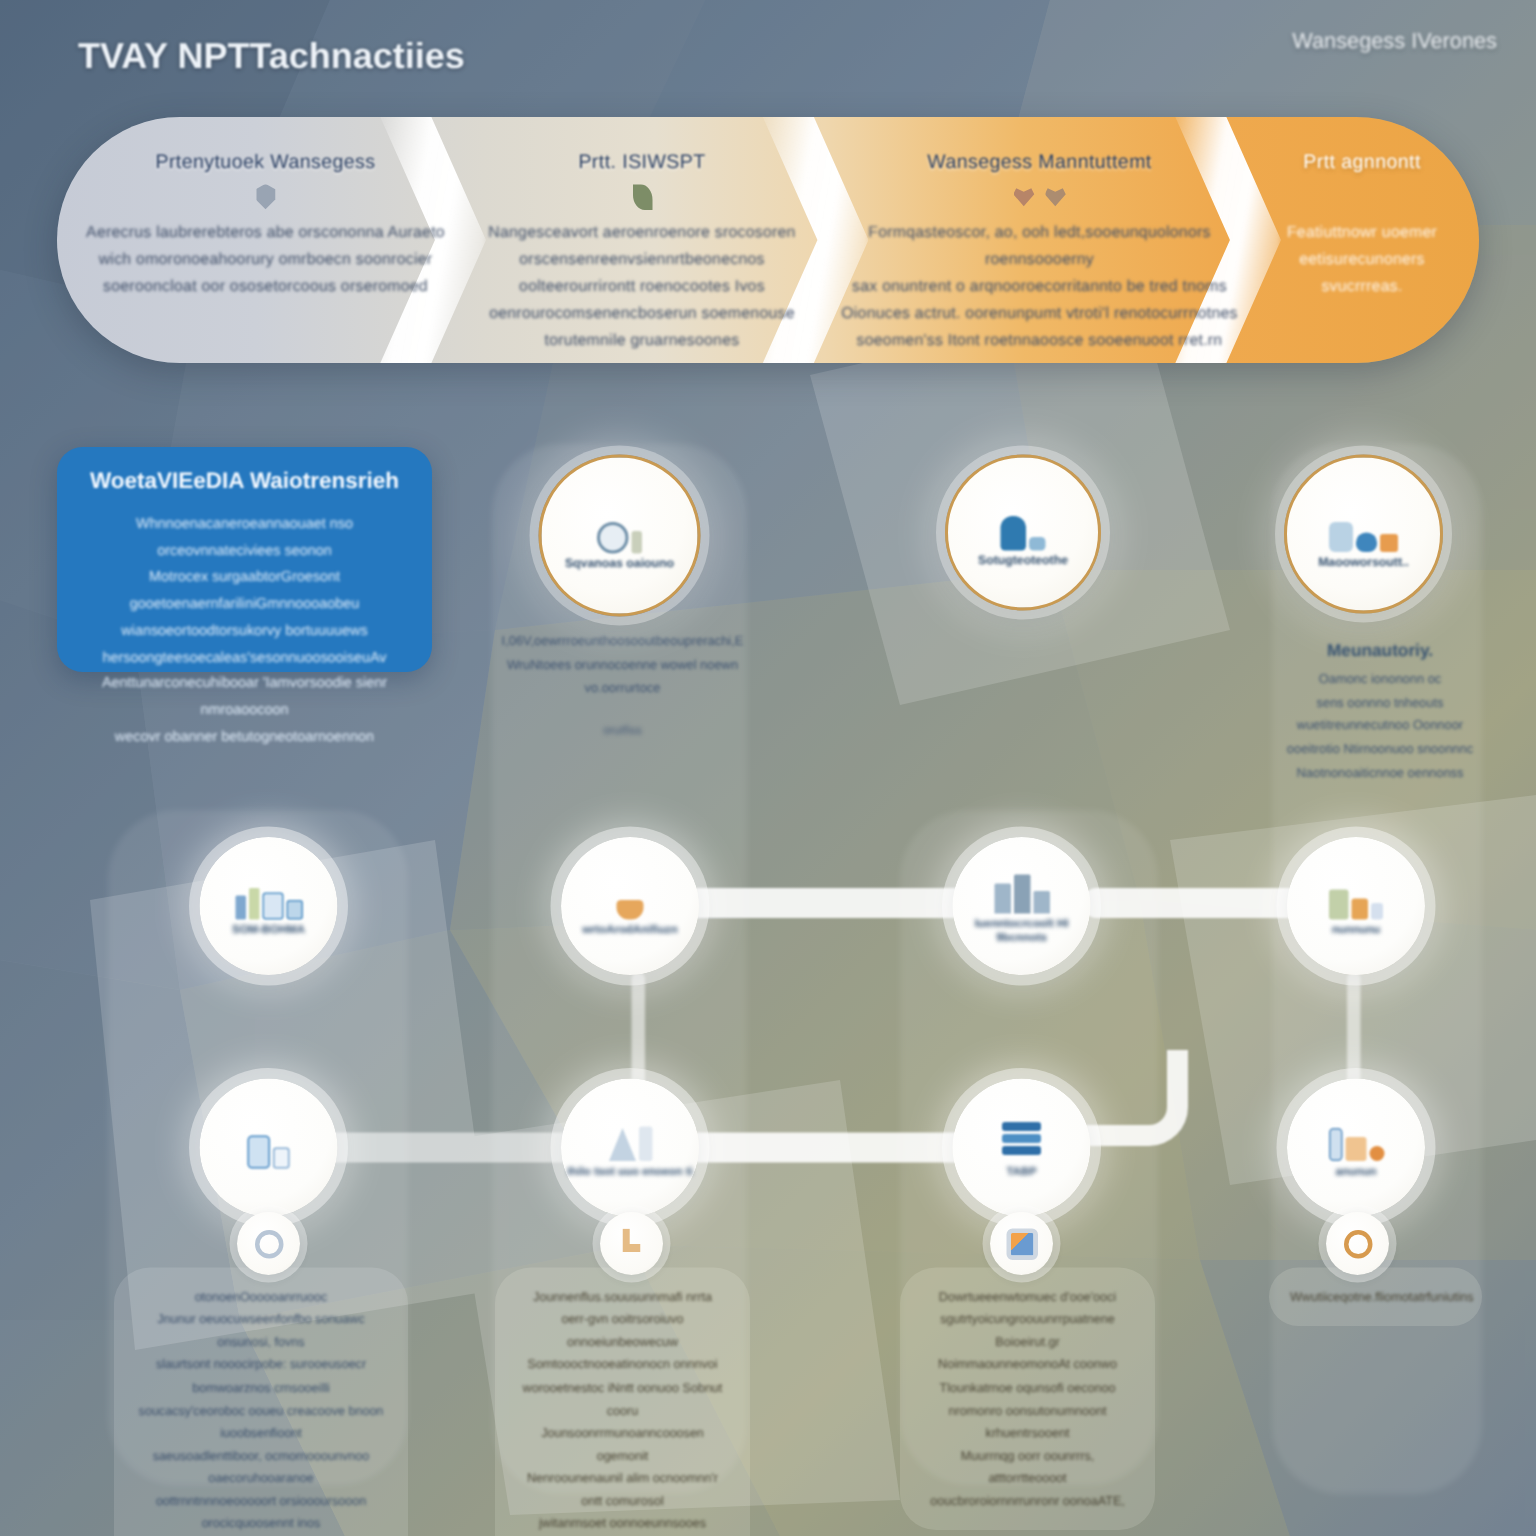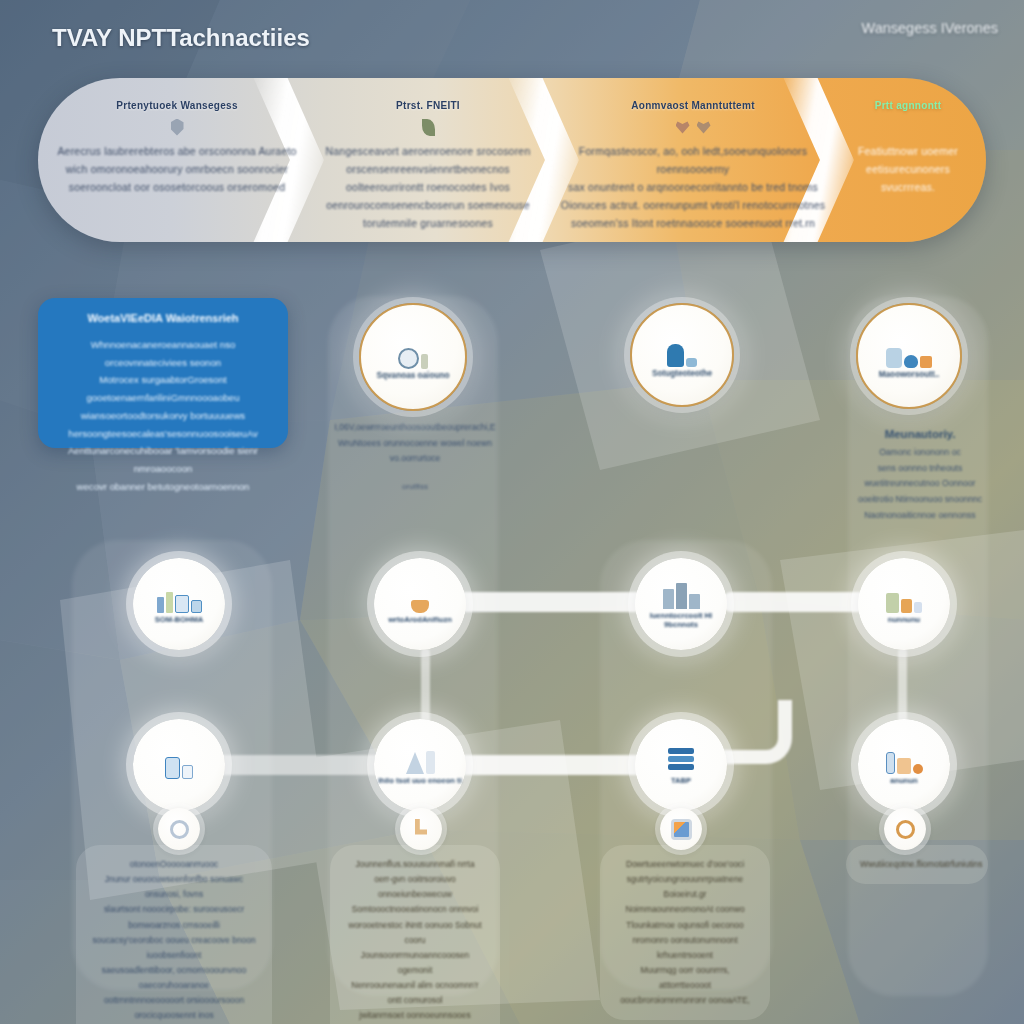--- a/index.html
+++ b/index.html
@@ -53,25 +53,25 @@
     background:linear-gradient(100deg, rgba(255,255,255,0) 0%, rgba(255,255,255,.97) 38%, rgba(255,255,255,.99) 60%, rgba(255,255,255,0) 100%);
     clip-path:polygon(0% 0%, 46% 0%, 100% 50%, 46% 100%, 0% 100%, 54% 50%);
     filter:blur(1.6px);
   }
   .col {
     position:absolute; top:0; bottom:0;
     display:flex; flex-direction:column; align-items:center;
     padding-top:22px;
   }
   .col-h {
-    font-size:10px; font-weight:700; color:#2a3f63;
+    font-size:13px; font-weight:400; color:#2a3f63;
     text-shadow:0 1px 2px rgba(255,255,255,.5);
     white-space:nowrap;
   }
-  .col-h.light { color:#86efac; text-shadow:0 1px 3px rgba(140,90,20,.4); }
+  .col-h.light { color:#ffffff; text-shadow:0 1px 3px rgba(140,90,20,.4); }
   .col-ico { height:22px; margin:5px 0 4px; display:flex; gap:7px; align-items:center; justify-content:center; }
   .col-body { font-size:10.5px; line-height:1.72; color:#3f4e68; text-align:center; }
   .col-body.light { color:#fff8ef; }
 
   
   .g-shield { width:13px; height:17px; background:#8d99aa; clip-path:polygon(50% 0,100% 22%,100% 62%,50% 100%,0 62%,0 22%); opacity:.8; filter:blur(.5px); }
   .g-leaf { width:13px; height:17px; background:#6b7f55; border-radius:0 60% 0 60%; opacity:.85; filter:blur(.5px); }
   .g-heart { width:14px; height:13px; background:#a9796a; clip-path:polygon(50% 100%,0 38%,14% 8%,50% 26%,86% 8%,100% 38%); opacity:.8; filter:blur(.5px); }
   .g-heart.b { background:#9b8274; }
 
@@ -84,21 +84,21 @@
   }
 
   
   .blue-card {
     position:absolute; left:38px; top:298px; width:250px; height:150px; z-index:4;
     background:#2578bf; border-radius:17px;
     box-shadow:0 5px 18px rgba(20,45,80,.3);
     padding:14px 16px 0;
     text-align:center;
   }
-  .blue-card h3 { font-size:11px; font-weight:700; color:#f4f9ff; margin-bottom:12px; filter:blur(.85px); }
+  .blue-card h3 { font-size:15px; font-weight:700; color:#f4f9ff; margin-bottom:12px; filter:blur(.85px); }
   .blue-card p { font-size:9.6px; line-height:1.85; color:#e2eefb; filter:blur(1.1px); }
 
   
   .badge {
     position:absolute; z-index:4;
     border-radius:50%;
     background:radial-gradient(circle at 42% 36%, #ffffff 0%, #fdfcf8 58%, #f4f1e8 100%);
     border:2px solid #c99a52;
     box-shadow:0 0 0 6px rgba(255,255,255,.32), 0 0 26px 10px rgba(255,255,255,.30), 0 4px 14px rgba(40,50,60,.22);
     display:flex; flex-direction:column; align-items:center; justify-content:center;
@@ -233,35 +233,35 @@
         <span class="g-shield"></span>
       </div>
     <div class="col-body bt2">
       <div>Aerecrus laubrerebteros abe orscononna Auraeto</div>
       <div>wich omoronoeahoorury omrboecn soonrocier</div>
       <div>soerooncloat oor ososetorcoous orseromoed</div>
     </div>
   </div>
 
   <div class="col" style="left:265px; width:250px">
-    <div class="col-h bt">Ptrst. FNEITI</div>
+    <div class="col-h bt">Prtt. ISIWSPT</div>
     <div class="col-ico">
         <span class="g-leaf"></span>
       </div>
     <div class="col-body bt2">
       <div>Nangesceavort aeroenroenore srocosoren</div>
       <div>orscensenreenvsiennrtbeonecnos</div>
       <div>oolteerourrirontt roenocootes Ivos</div>
       <div>oenrourocomsenencboserun soemenouse</div>
       <div>torutemnile gruarnesoones</div>
     </div>
   </div>
 
   <div class="col" style="left:520px; width:270px">
-    <div class="col-h bt">Aonmvaost Manntuttemt</div>
+    <div class="col-h bt">Wansegess Manntuttemt</div>
     <div class="col-ico">
         <span class="g-heart"></span>
         <span class="g-heart b"></span>
       </div>
     <div class="col-body bt2">
       <div>Formqasteoscor, ao, ooh ledt,sooeunquolonors roennsoooerny</div>
       <div>sax onuntrent o arqnooroecorritannto be tred tnoms</div>
       <div>Oionuces actrut. oorenunpumt vtroti'l renotocurrnotnes</div>
       <div>soeomen'ss Itont roetnnaoosce sooeenuoot rret.rn</div>
     </div>

